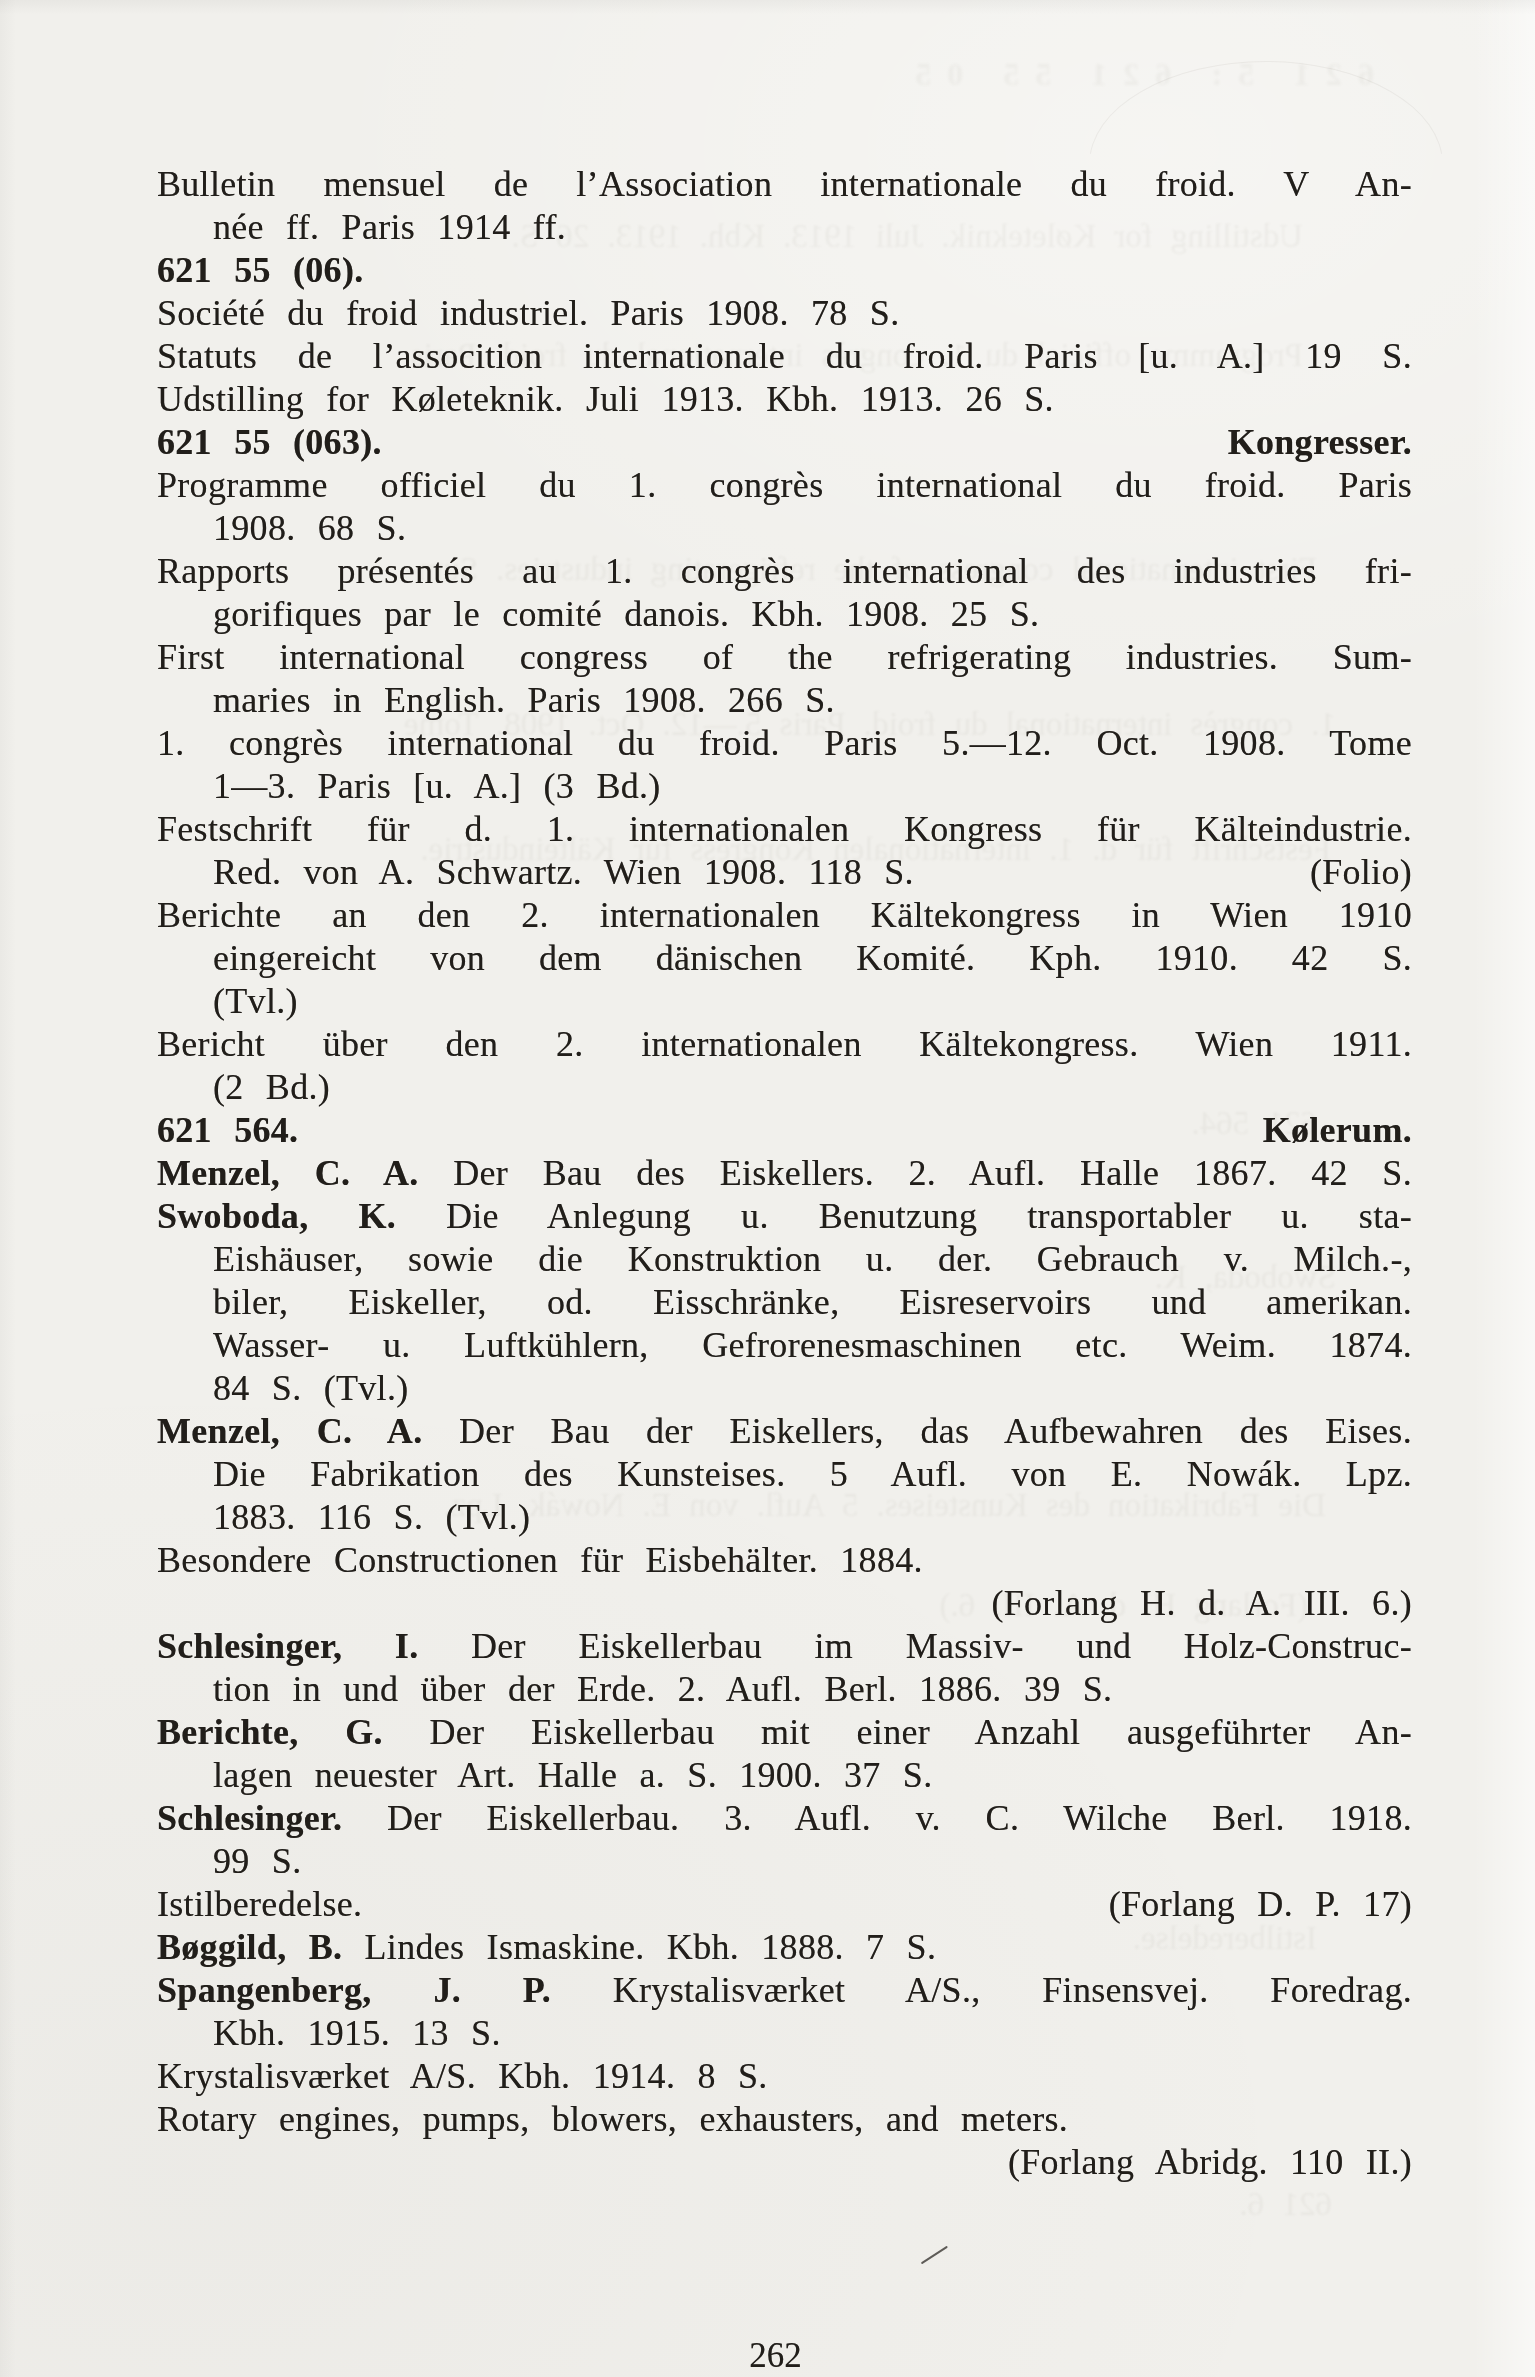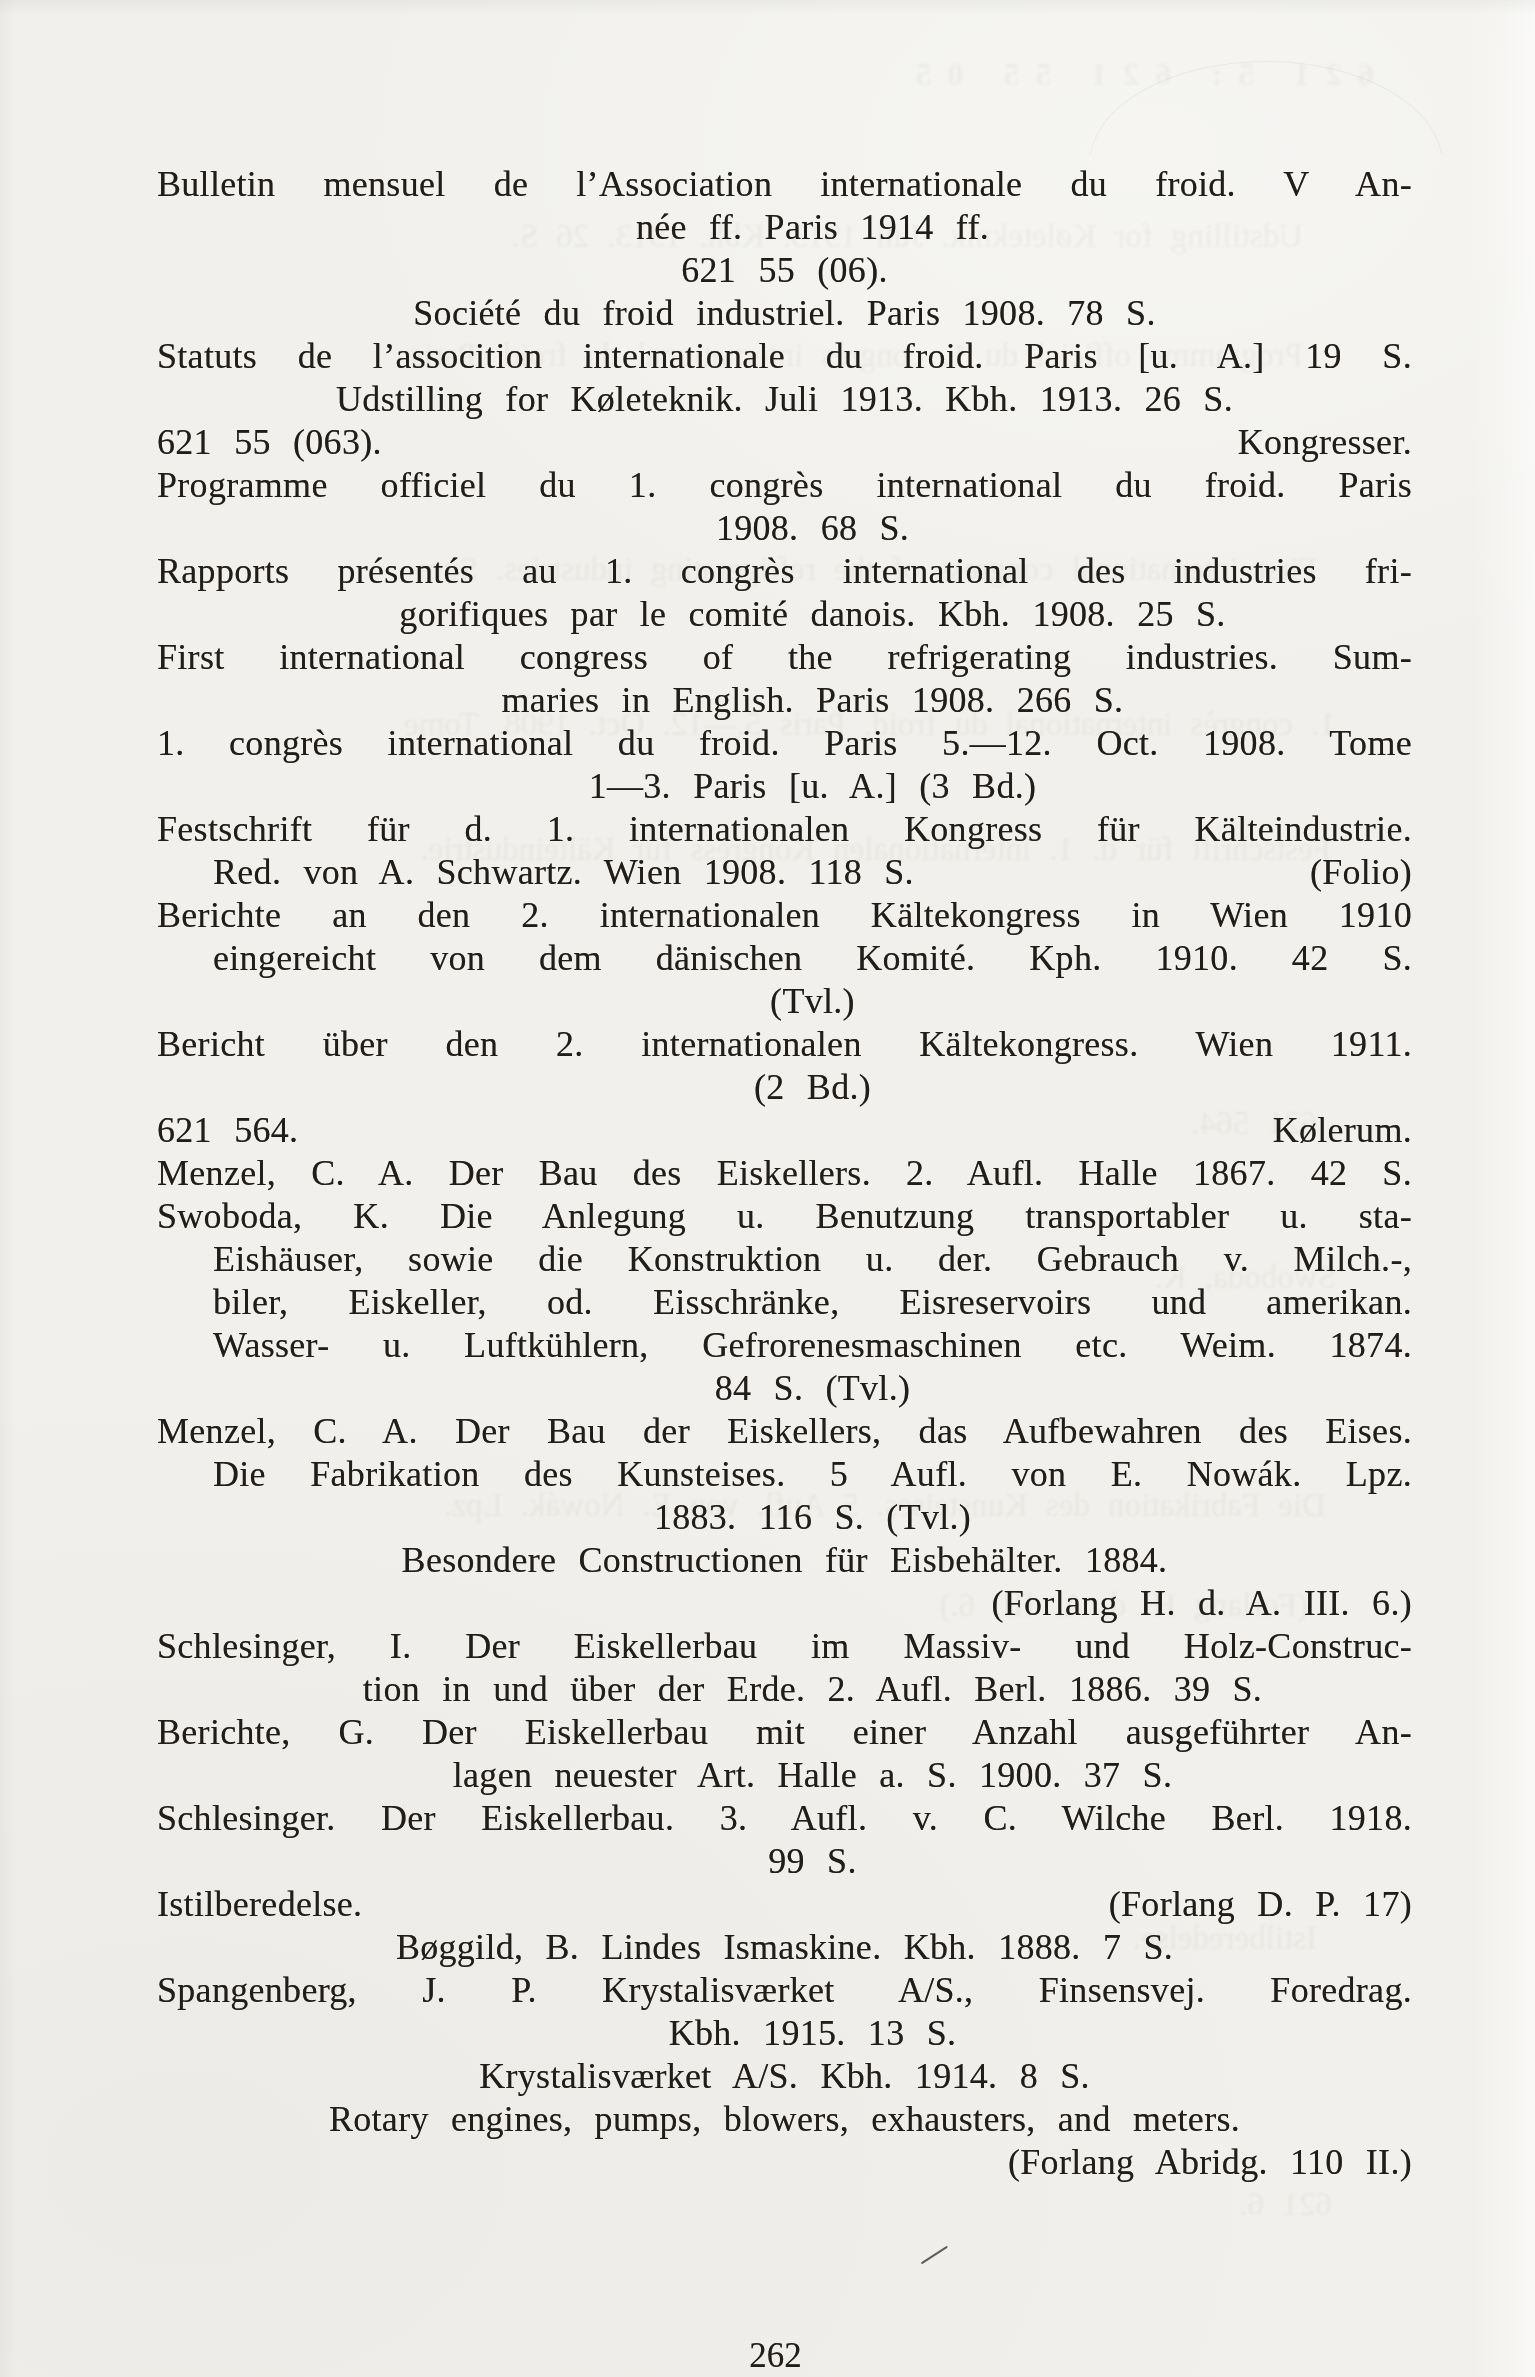--- a/index.html
+++ b/index.html
@@ -16,27 +16,26 @@
       linear-gradient(270deg, rgba(255,255,255,.55), rgba(255,255,255,0) 62px),
       radial-gradient(ellipse 856px 571px at 75% 6%, rgba(255,255,255,.35), rgba(255,255,255,0)),
       radial-gradient(ellipse 1141px 808px at 12% 88%, rgba(90,85,75,.035), rgba(0,0,0,0)),
       #f1f0ec;
   }
   #text-block{position:absolute;left:157px;top:163px;width:1255px}
   .line{
     height:43px;line-height:43px;font-size:36px;
     letter-spacing:0.3px;word-spacing:.36em;
     text-shadow:0 0 0.6px rgba(33,30,26,.55);
-    text-align:center;
   }
   .line.j{text-align:justify;text-align-last:justify}
   .line.r{text-align:right}
   .line.ind{padding-left:56px}
   .line.split{display:flex;justify-content:space-between}
-  .b{font-weight:400}
+  .b{font-weight:700}
   #page-number{
     position:absolute;left:148px;top:2334px;width:1255px;height:43px;
     line-height:43px;text-align:center;font-size:35px;
     text-shadow:0 0 0.6px rgba(33,30,26,.5);
   }
   .ghost{
     position:absolute;font-size:33px;color:#6d6856;opacity:.062;
     filter:blur(1px);transform:scaleX(-1);
     white-space:nowrap;overflow:hidden;pointer-events:none;
     line-height:43px;word-spacing:.3em;

